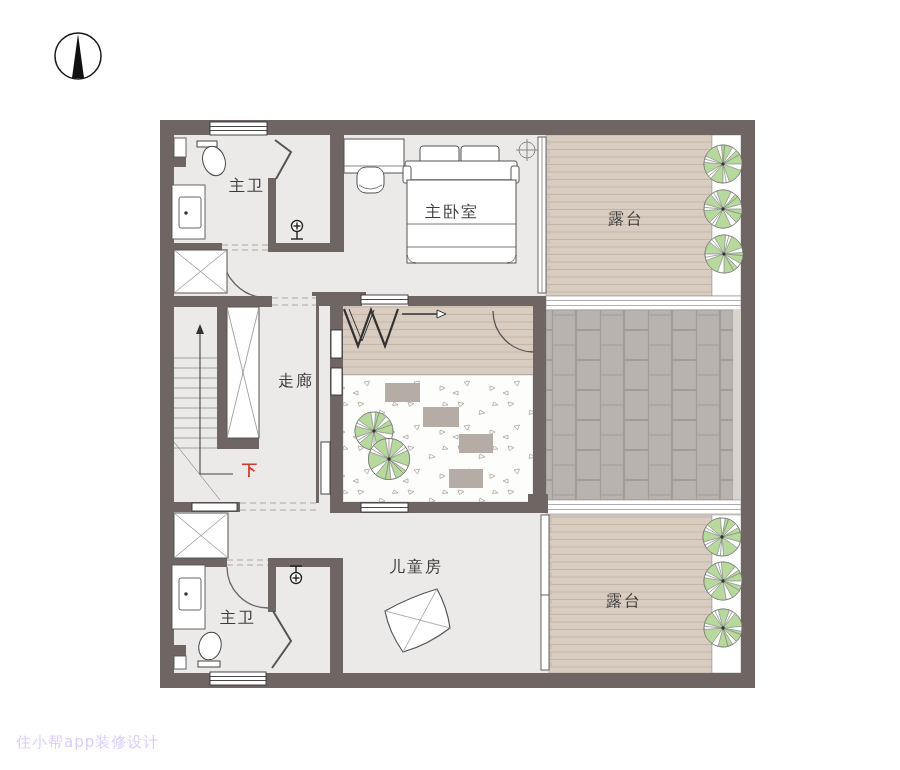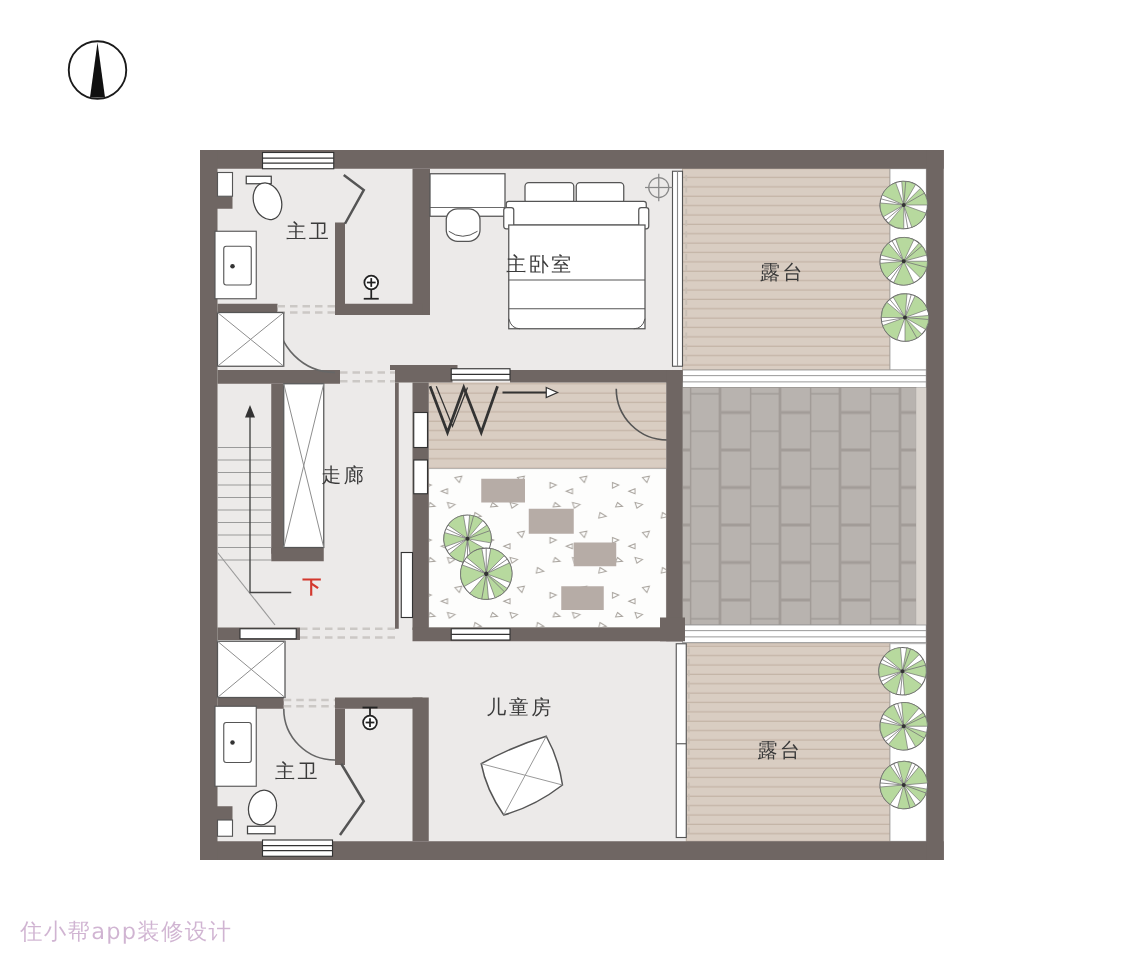--- a/index.html
+++ b/index.html
@@ -3,21 +3,21 @@
 <meta charset="utf-8">
 <style>
   html,body{margin:0;padding:0;background:#ffffff;}
   .screen{position:relative;width:900px;height:761px;background:#ffffff;overflow:hidden;
           font-family:"DejaVu Sans","Liberation Sans",sans-serif;}
   .plan-svg{position:absolute;left:0;top:0;}
   .room-label{position:absolute;transform:translate(-50%,-50%);font-size:16px;color:#3b3b3b;
               letter-spacing:2px;white-space:nowrap;z-index:5;}
   .down-label{position:absolute;transform:translate(-50%,-50%);font-size:15px;font-weight:bold;
               color:#D3382E;letter-spacing:1px;z-index:5;}
-  .watermark{position:absolute;left:16px;top:733px;font-size:18px;color:#701a75;opacity:.32;
+  .watermark{position:absolute;left:16px;top:733px;font-size:15px;color:#8b5cf6;opacity:.32;
              letter-spacing:1px;z-index:5;}
 </style>
 </head>
 <body>
 
 <div class="screen">
 
 <svg class="plan-svg" width="900" height="770" viewBox="0 0 900 770">
   <defs>
     <pattern id="deck" width="12" height="7.5" patternUnits="userSpaceOnUse">
@@ -289,22 +289,22 @@
     <use href="#tree" transform="translate(724,254) rotate(100)"></use>
     <use href="#tree" transform="translate(722,537) rotate(25)"></use>
     <use href="#tree" transform="translate(723,581) rotate(70)"></use>
     <use href="#tree" transform="translate(723,628) rotate(115)"></use>
     <use href="#tree" transform="translate(374,431) rotate(20)"></use>
     <use href="#tree" transform="translate(389,459) rotate(140) scale(1.08)"></use>
   </g>
 </svg>
 
 <span class="room-label" style="left:247px;top:186px">主卫</span>
-<span class="room-label" style="left:432px;top:212px">主卧室</span>
+<span class="room-label" style="left:452px;top:212px">主卧室</span>
 <span class="room-label" style="left:626px;top:219px">露台</span>
-<span class="room-label" style="left:275px;top:381px">走廊</span>
+<span class="room-label" style="left:296px;top:381px">走廊</span>
 <span class="down-label" style="left:250px;top:470px">下</span>
 <span class="room-label" style="left:416px;top:567px">儿童房</span>
 <span class="room-label" style="left:624px;top:601px">露台</span>
 <span class="room-label" style="left:238px;top:618px">主卫</span>
 <span class="watermark">住小帮app装修设计</span>
 
 </div>
 
 </body></html>

